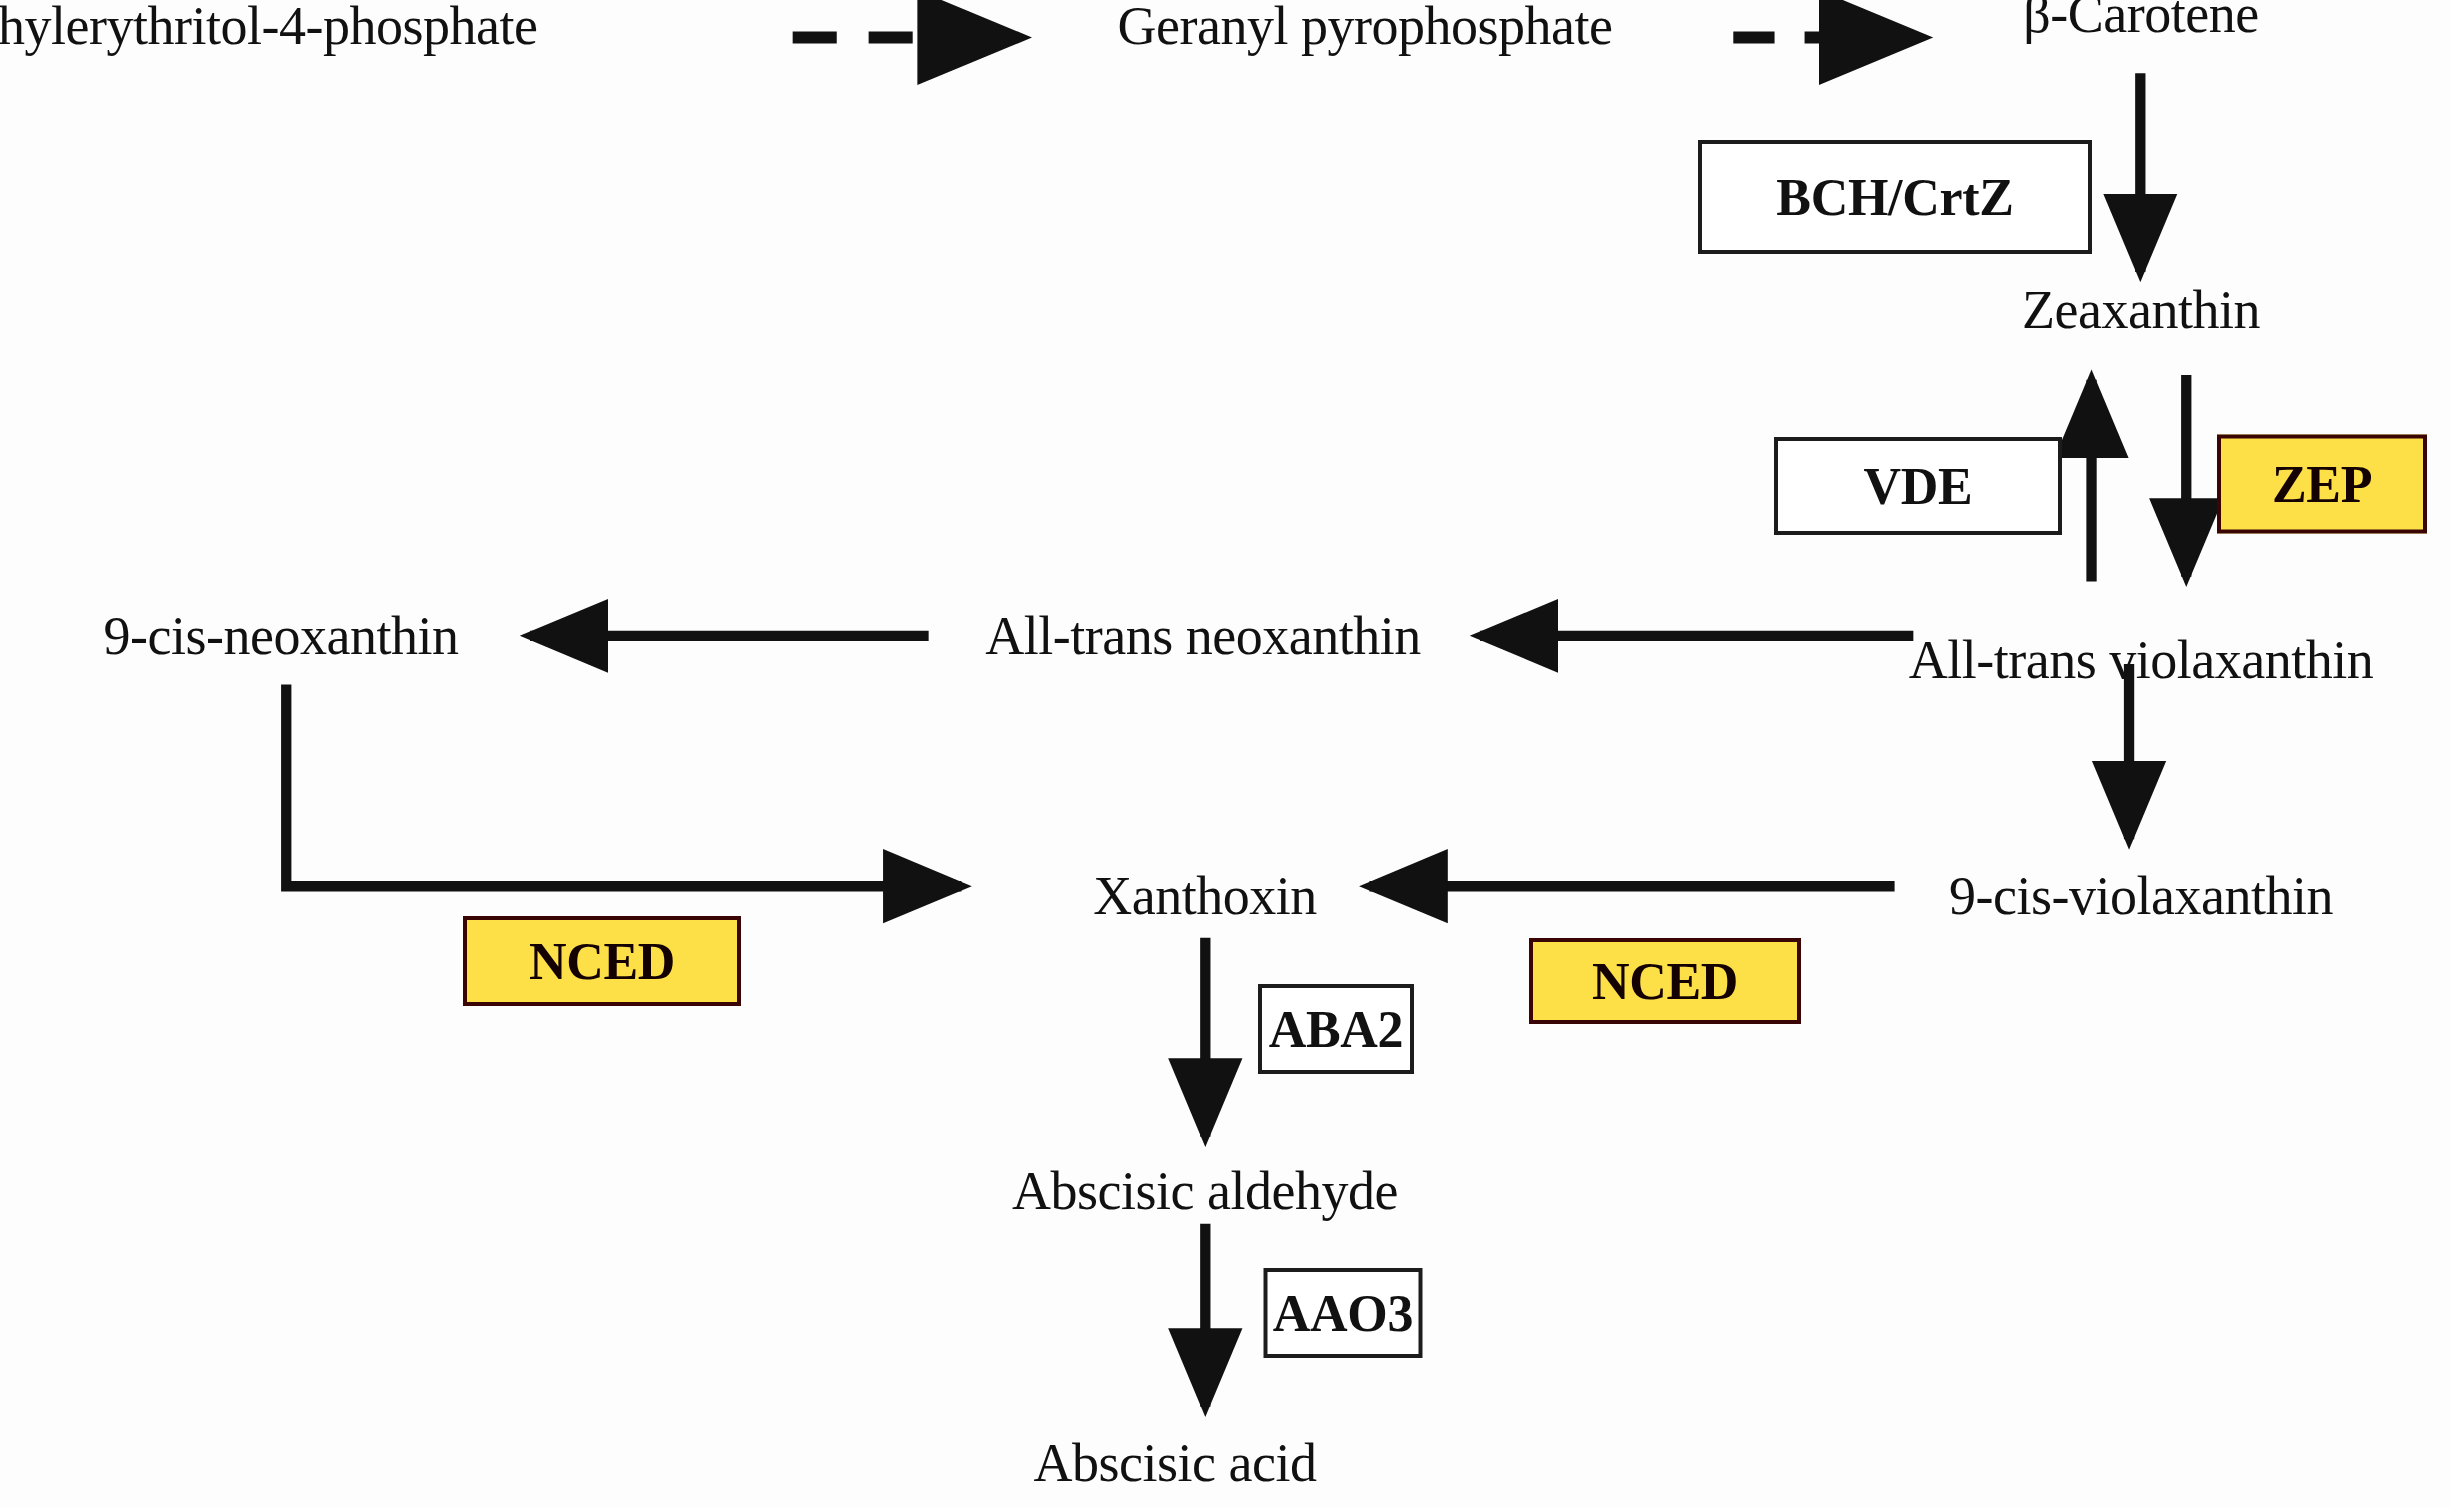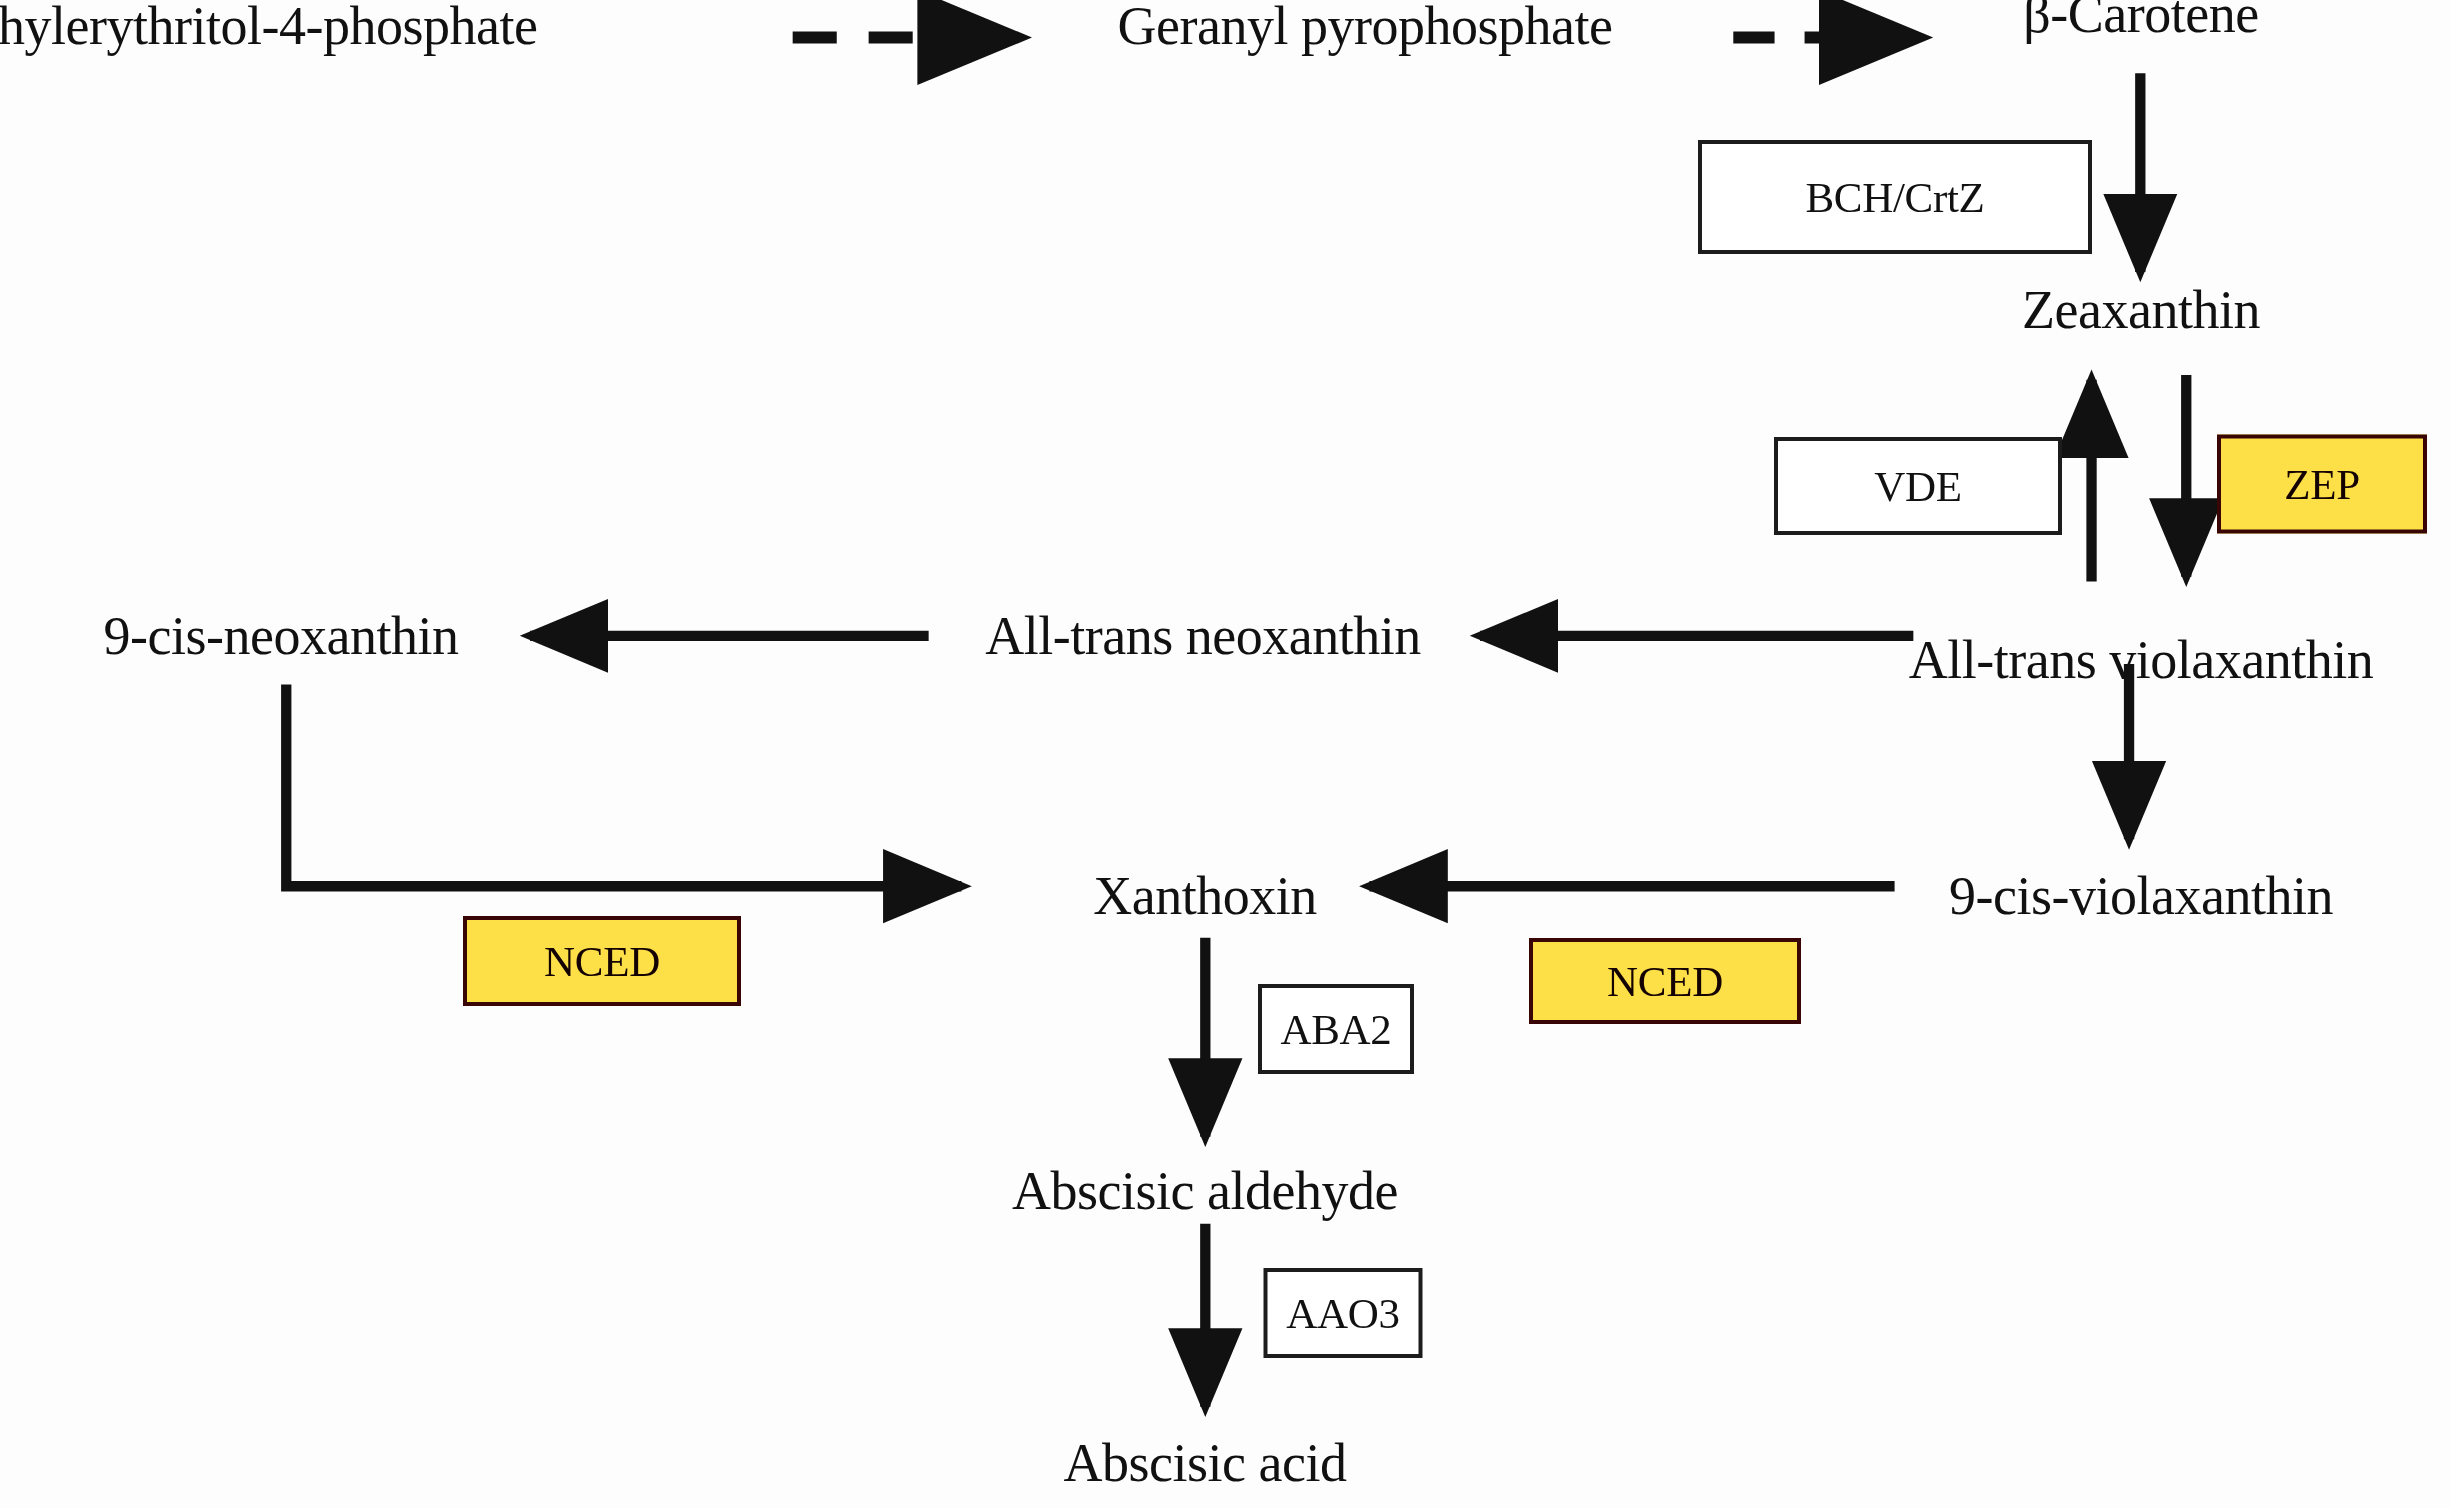--- a/index.html
+++ b/index.html
@@ -32,22 +32,22 @@
     letter-spacing: -0.5px;
     transform: translate(-50%, -50%);
   }
   .enzyme-box {
     position: absolute;
     box-sizing: border-box;
     display: flex;
     align-items: center;
     justify-content: center;
     font-family: "Liberation Serif", "DejaVu Serif", serif;
-    font-weight: normal;
-    font-size: 43px;
+    font-weight: bold;
+    font-size: 52px;
     color: #111111;
     white-space: nowrap;
     transform: translate(-50%, -50%);
     letter-spacing: -0.3px;
   }
   .enzyme-box.plain {
     background: #ffffff;
     border: 4.7px solid #1c1c1c;
   }
   .enzyme-box.highlight {
@@ -123,21 +123,21 @@
   <div class="node-label" style="left:225px; top:26px;">Methylerythritol-4-phosphate</div>
   <div class="node-label" style="left:1365px; top:26px;">Geranyl pyrophosphate</div>
   <div class="node-label" style="left:2141px; top:14px;">β-Carotene</div>
   <div class="node-label" style="left:2141px; top:310px;">Zeaxanthin</div>
   <div class="node-label" style="left:2141px; top:660px;">All-trans violaxanthin</div>
   <div class="node-label" style="left:1203px; top:636px;">All-trans neoxanthin</div>
   <div class="node-label" style="left:281px; top:636px;">9-cis-neoxanthin</div>
   <div class="node-label" style="left:2141px; top:896px;">9-cis-violaxanthin</div>
   <div class="node-label" style="left:1205px; top:896px;">Xanthoxin</div>
   <div class="node-label" style="left:1205px; top:1191px;">Abscisic aldehyde</div>
-  <div class="node-label" style="left:1205px; top:1463px;text-align:right;">Abscisic acid</div>
+  <div class="node-label" style="left:1175px; top:1463px;text-align:right;">Abscisic acid</div>
 
   <div class="enzyme-box plain" style="left:1895px; top:197px; width:394px; height:114px;">BCH/CrtZ</div>
   <div class="enzyme-box plain" style="left:1918px; top:486px; width:288px; height:98px;">VDE</div>
   <div class="enzyme-box highlight" style="left:2322px; top:484px; width:210px; height:99px;">ZEP</div>
   <div class="enzyme-box highlight" style="left:602px; top:961px; width:278px; height:90px;">NCED</div>
   <div class="enzyme-box highlight" style="left:1665px; top:981px; width:272px; height:86px;">NCED</div>
   <div class="enzyme-box plain" style="left:1336px; top:1029px; width:156px; height:90px;">ABA2</div>
   <div class="enzyme-box plain" style="left:1343px; top:1313px; width:159px; height:90px;">AAO3</div>
 
 </div>

